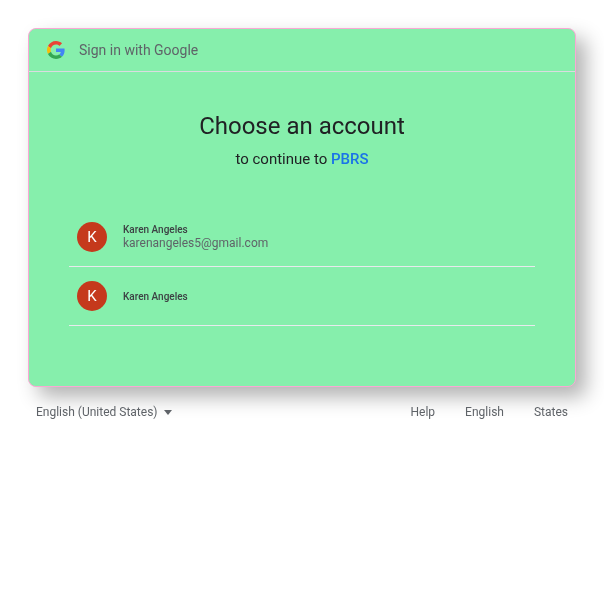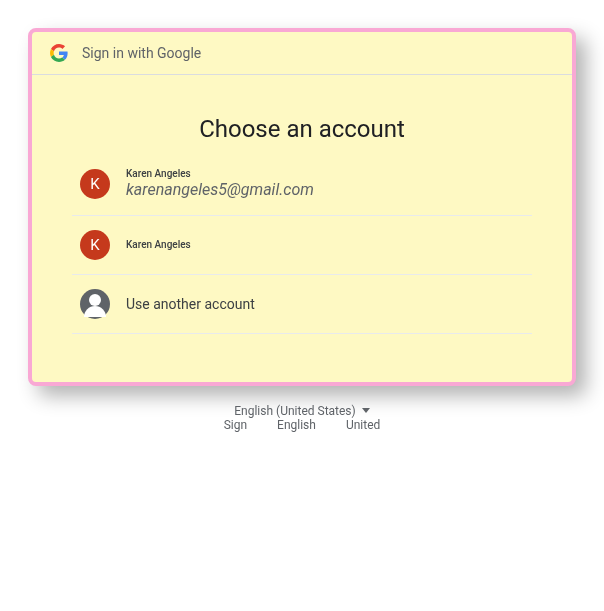--- a/index.html
+++ b/index.html
@@ -9,22 +9,22 @@
       font-family: 'Roboto', Arial, sans-serif;
     }
     body {
       background: #fff;
       width: 604px;
       height: 611px;
       padding: 28px;
     }
     .card {
       width: 100%;
-      background: #fef9c3;
-      border: 4px solid #f9a8d4;
+      background: #86efac;
+      border: 1px solid #f9a8d4;
       border-radius: 8px;
       box-shadow: 10px 10px 20px rgba(0,0,0,0.3);
       overflow: hidden;
     }
     .header {
       display: flex;
       align-items: center;
       gap: 14px;
       padding: 12px 18px;
       border-bottom: 1px solid #dadce0;
@@ -33,21 +33,21 @@
       width: 18px;
       height: 18px;
       flex-shrink: 0;
     }
     .header-text {
       color: #5f6368;
       font-size: 14px;
       font-weight: 400;
     }
     .content {
-      padding: 40px 40px 48px;
+      padding: 40px 40px 60px;
     }
     .title {
       text-align: center;
       font-size: 24px;
       font-weight: 400;
       color: #202124;
       margin-bottom: 10px;
     }
     .subtitle {
       text-align: center;
@@ -108,38 +108,36 @@
     .account-info {
       flex: 1;
     }
     .account-name {
       font-size: 10px;
       color: #3c4043;
       font-weight: 500;
       line-height: 1.3;
     }
     .account-email {
-      font-size: 16px;
+      font-size: 12px;
       color: #5f6368;
       line-height: 1.3;
-      font-style: italic;
     }
     .account-label {
       font-size: 14px;
       color: #3c4043;
       font-weight: 400;
     }
     .footer {
       display: flex;
       align-items: center;
       justify-content: space-between;
       padding: 18px 8px 0;
       font-size: 12px;
       color: #5f6368;
-      flex-direction: column;
     }
     .lang-select {
       display: flex;
       align-items: center;
       gap: 6px;
       cursor: pointer;
     }
     .dropdown-icon {
       width: 0;
       height: 0;
@@ -164,46 +162,45 @@
       <path fill="#EA4335" d="M24 9.5c3.54 0 6.71 1.22 9.21 3.6l6.85-6.85C35.9 2.38 30.47 0 24 0 14.62 0 6.51 5.38 2.56 13.22l7.98 6.19C12.43 13.72 17.74 9.5 24 9.5z"></path>
       <path fill="#4285F4" d="M46.98 24.55c0-1.57-.15-3.09-.38-4.55H24v9.02h12.94c-.58 2.96-2.26 5.48-4.78 7.18l7.73 6c4.51-4.18 7.09-10.36 7.09-17.65z"></path>
       <path fill="#FBBC05" d="M10.53 28.59c-.48-1.45-.76-2.99-.76-4.59s.27-3.14.76-4.59l-7.98-6.19C.92 16.46 0 20.12 0 24c0 3.88.92 7.54 2.56 10.78l7.97-6.19z"></path>
       <path fill="#34A853" d="M24 48c6.48 0 11.93-2.13 15.89-5.81l-7.73-6c-2.15 1.45-4.92 2.3-8.16 2.3-6.26 0-11.57-4.22-13.47-9.91l-7.98 6.19C6.51 42.62 14.62 48 24 48z"></path>
     </svg>
     <span class="header-text">Sign in with Google</span>
   </div>
 
   <div class="content">
     <h1 class="title">Choose an account</h1>
+    <div class="subtitle">
+      <span>to continue to </span><span class="app-link">PBRS</span>
+    </div>
 
     <div class="account-list">
       <div class="account-item">
         <div class="avatar">K</div>
         <div class="account-info">
           <div class="account-name">Karen Angeles</div>
           <div class="account-email">karenangeles5@gmail.com</div>
         </div>
       </div>
       <div class="account-item">
         <div class="avatar">K</div>
         <div class="account-info">
           <div class="account-name">Karen Angeles</div>
         </div>
       </div>
-      <div class="account-item">
-        <div class="avatar gray"></div>
-        <div class="account-label">Use another account</div>
-      </div>
     </div>
   </div>
 </div>
 
 <div class="footer">
   <div class="lang-select">
     <span>English (United States)</span>
     <span class="dropdown-icon"></span>
   </div>
   <div class="links">
-    <span>Sign</span>
+    <span>Help</span>
     <span>English</span>
-    <span>United</span>
+    <span>States</span>
   </div>
 </div>
 
 </body></html>

